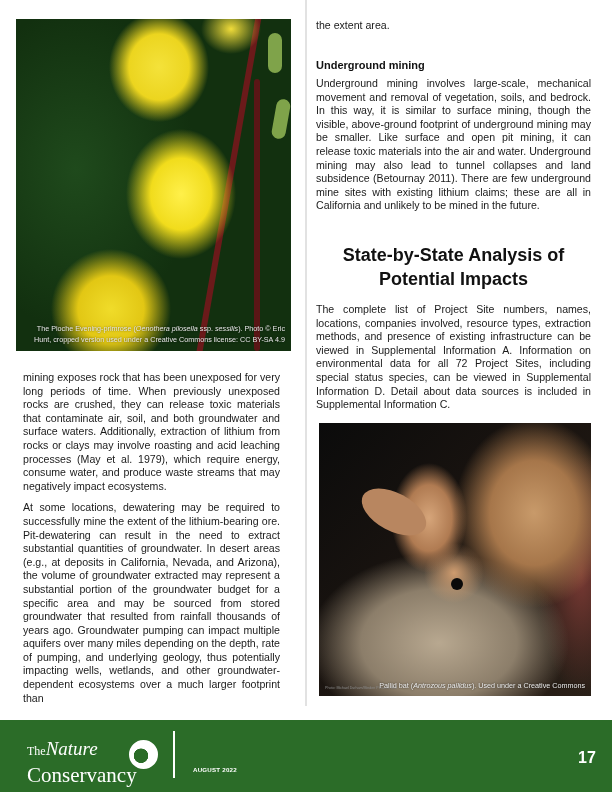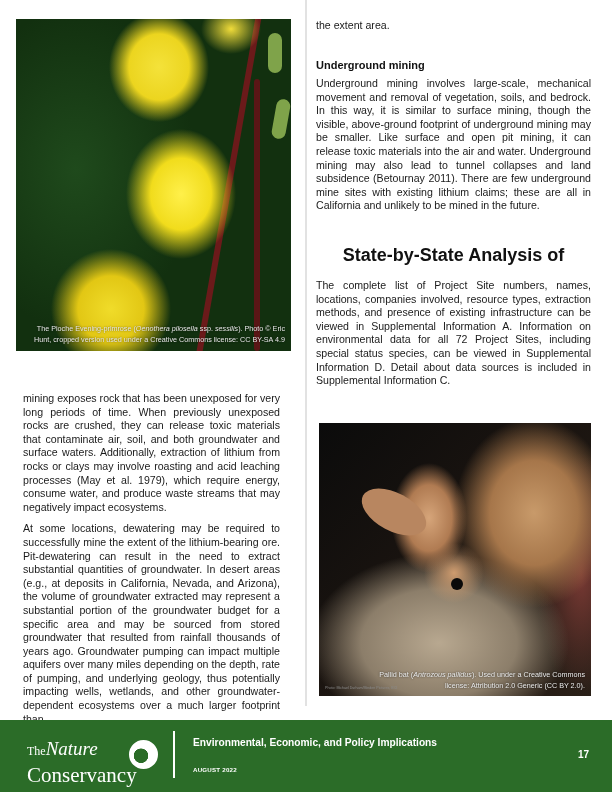--- a/index.html
+++ b/index.html
@@ -27,21 +27,21 @@
   }
   .photo-flower .bud {
     position: absolute; width: 14px; height: 40px; border-radius: 7px; background: #7fa34a;
   }
   .photo-caption {
     position: absolute; left: 0; right: 6px; bottom: 6px; text-align: right;
     font-size: 7.2px; line-height: 10.5px; color: #e8e8e8; text-shadow: 0 0 2px rgba(0,0,0,0.6);
   }
   .photo-caption i { font-style: italic; }
 
-  .col-left { position: absolute; left: 23px; top: 371px; width: 257px; margin-top: 21px; }
+  .col-left { position: absolute; left: 23px; top: 371px; width: 257px; }
   .col-right { position: absolute; left: 316px; width: 275px; }
 
   p.body {
     font-size: 10.6px; line-height: 13.6px; text-align: justify; color: #1a1a1a;
   }
   p.body + p.body { margin-top: 8px; }
 
   .sub-heading {
     font-size: 11px; font-weight: bold; color: #111; margin-bottom: 6px;
   }
@@ -92,21 +92,21 @@
     border: 2px solid #ffffff;
   }
   .footer-sep { position: absolute; left: 173px; top: 11px; width: 1.5px; height: 47px; background: #ffffff; }
   .footer-title {
     position: absolute; left: 193px; top: 16px; font-size: 10.2px; font-weight: bold; line-height: 13.5px; color: #ffffff;
   }
   .footer-date {
     position: absolute; left: 193px; top: 46px; font-size: 6.2px; font-weight: bold; color: #ffffff; letter-spacing: 0.2px;
   }
   .footer-page {
-    position: absolute; left: 578px; top: 29px; font-size: 10px; font-weight: bold; color: #ffffff; text-align: right;
+    position: absolute; left: 578px; top: 29px; font-size: 16px; font-weight: bold; color: #ffffff; text-align: right;
   }
 </style>
 </head>
 <body>
 
 <div class="divider"></div>
 
 <div class="photo-flower">
   <div class="stem"></div>
   <div class="bud" style="left:252px;top:14px;"></div>
@@ -129,43 +129,42 @@
 </div>
 
 <div class="col-right" style="top:59px;">
   <div class="sub-heading">Underground mining</div>
   <p class="body">Underground mining involves large-scale, mechanical movement and removal of vegetation, soils, and bedrock. In this way, it is similar to surface mining, though the visible, above-ground footprint of underground mining may be smaller. Like surface and open pit mining, it can release toxic materials into the air and water. Underground mining may also lead to tunnel collapses and land subsidence (Betournay 2011). There are few underground mine sites with existing lithium claims; these are all in California and unlikely to be mined in the future.</p>
 </div>
 
 <div class="col-right" style="top:243px;">
   <div class="section-title">
     <div>State-by-State Analysis of</div>
+    <div>Potential Impacts</div>
   </div>
   <p class="body" style="margin-top:12px;">The complete list of Project Site numbers, names, locations, companies involved, resource types, extraction methods, and presence of existing infrastructure can be viewed in Supplemental Information A. Information on environmental data for all 72 Project Sites, including special status species, can be viewed in Supplemental Information D. Detail about data sources is included in Supplemental Information C.</p>
 </div>
 
 <div class="photo-bat">
   <div class="ear-left"></div>
   <div class="eye"></div>
   <div class="photo-bat-credit">Photo: Michael Durham/Minden Pictures, BCI</div>
   <div class="photo-bat-caption">
     <div>
       <span>Pallid bat (</span><i>Antrozous pallidus</i><span>). Used under a Creative Commons</span>
     </div>
-    <div>license: Attribution 2.0 Generic (CC BY 2.0).</div>
   </div>
 </div>
 
 <div class="footer">
   <div class="logo">
     <div class="line1">
       <span class="the">The</span><span class="nature">Nature</span>
     </div>
     <div class="line2">Conservancy</div>
     <div class="globe"></div>
   </div>
   <div class="footer-sep"></div>
   <div class="footer-title">
-    <div>Environmental, Economic, and Policy Implications</div>
   </div>
   <div class="footer-date">AUGUST 2022</div>
   <div class="footer-page">17</div>
 </div>
 
 </body></html>

